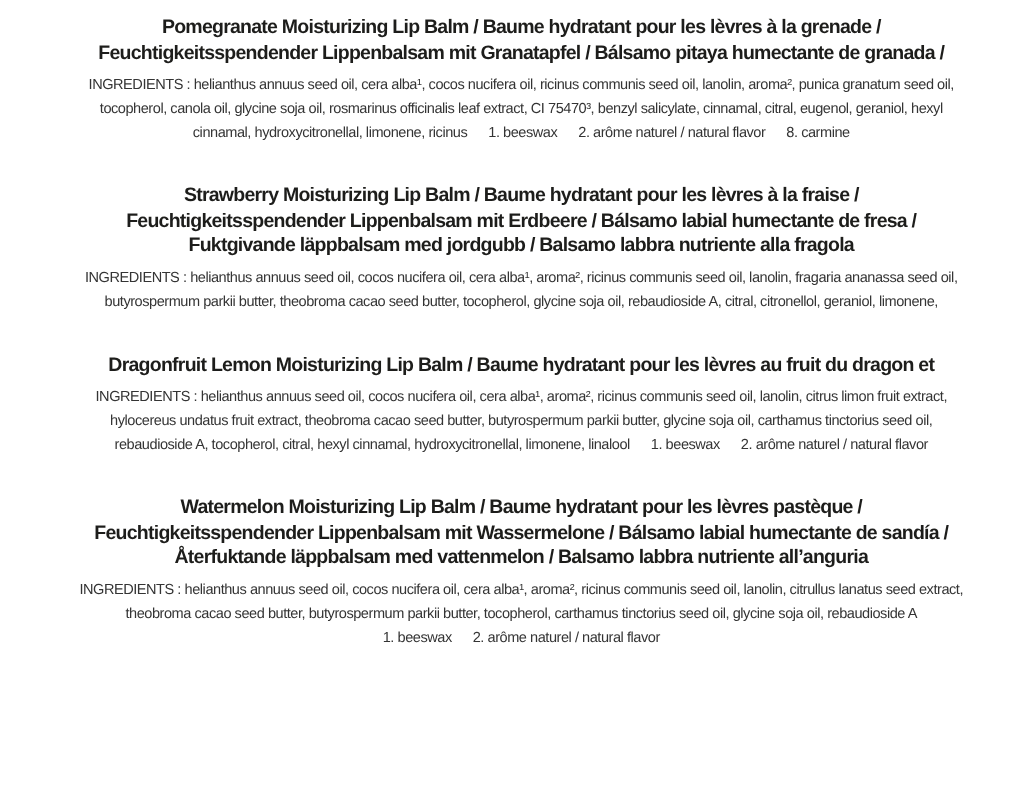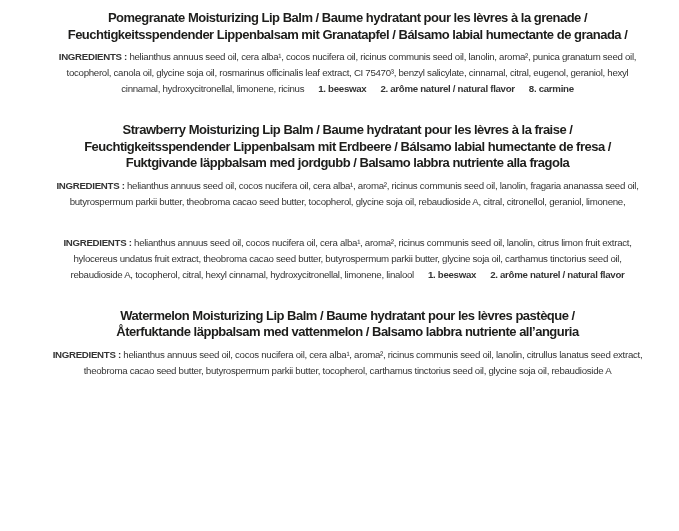--- a/index.html
+++ b/index.html
@@ -30,33 +30,33 @@
   }
   .t-line { white-space: nowrap; }
   .ing {
     text-align: center;
     color: #343434;
     font-size: 9.7px;
     line-height: 16px;
     letter-spacing: -0.3px;
   }
   .i-line { white-space: nowrap; }
-  .ing-label { font-weight: bold; text-align: right; }
-  .fn { margin-left: 14px; font-weight: bold; }
+  .ing-label { font-weight: normal; text-align: right; }
+  .fn { margin-left: 14px; }
   .tail:empty + .fn { margin-left: 0; }
 </style>
 </head>
 <body>
 
 <div class="page">
 
   <div class="section">
     <div class="title">
       <div class="t-line">Pomegranate Moisturizing Lip Balm / Baume hydratant pour les lèvres à la grenade /</div>
-      <div class="t-line">Feuchtigkeitsspendender Lippenbalsam mit Granatapfel / Bálsamo labial humectante de granada /</div>
+      <div class="t-line">Feuchtigkeitsspendender Lippenbalsam mit Granatapfel / Bálsamo pitaya humectante de granada /</div>
     </div>
     <div class="ing">
       <div class="i-line"><span class="ing-label">INGREDIENTS :</span> <span>helianthus annuus seed oil, cera alba¹, cocos nucifera oil, ricinus communis seed oil, lanolin, aroma², punica granatum seed oil,</span></div>
       <div class="i-line">tocopherol, canola oil, glycine soja oil, rosmarinus officinalis leaf extract, CI 75470³, benzyl salicylate, cinnamal, citral, eugenol, geraniol, hexyl</div>
       <div class="i-line"><span class="tail">cinnamal, hydroxycitronellal, limonene, ricinus</span><span class="fn">1. beeswax</span><span class="fn">2. arôme naturel / natural flavor</span><span class="fn">8. carmine</span></div>
     </div>
   </div>
 
   <div class="section">
     <div class="title">
@@ -65,32 +65,35 @@
       <div class="t-line">Fuktgivande läppbalsam med jordgubb / Balsamo labbra nutriente alla fragola</div>
     </div>
     <div class="ing">
       <div class="i-line"><span class="ing-label">INGREDIENTS :</span> <span>helianthus annuus seed oil, cocos nucifera oil, cera alba¹, aroma², ricinus communis seed oil, lanolin, fragaria ananassa seed oil,</span></div>
       <div class="i-line">butyrospermum parkii butter, theobroma cacao seed butter, tocopherol, glycine soja oil, rebaudioside A, citral, citronellol, geraniol, limonene,</div>
     </div>
   </div>
 
   <div class="section">
     <div class="title">
+      <div class="t-line">Dragonfruit Lemon Moisturizing Lip Balm / Baume hydratant pour les lèvres au fruit du dragon et</div>
     </div>
     <div class="ing">
       <div class="i-line"><span class="ing-label">INGREDIENTS :</span> <span>helianthus annuus seed oil, cocos nucifera oil, cera alba¹, aroma², ricinus communis seed oil, lanolin, citrus limon fruit extract,</span></div>
       <div class="i-line">hylocereus undatus fruit extract, theobroma cacao seed butter, butyrospermum parkii butter, glycine soja oil, carthamus tinctorius seed oil,</div>
       <div class="i-line"><span class="tail">rebaudioside A, tocopherol, citral, hexyl cinnamal, hydroxycitronellal, limonene, linalool</span><span class="fn">1. beeswax</span><span class="fn">2. arôme naturel / natural flavor</span></div>
     </div>
   </div>
 
   <div class="section">
     <div class="title">
       <div class="t-line">Watermelon Moisturizing Lip Balm / Baume hydratant pour les lèvres pastèque /</div>
+      <div class="t-line">Feuchtigkeitsspendender Lippenbalsam mit Wassermelone / Bálsamo labial humectante de sandía /</div>
       <div class="t-line">Återfuktande läppbalsam med vattenmelon / Balsamo labbra nutriente all’anguria</div>
     </div>
     <div class="ing">
       <div class="i-line"><span class="ing-label">INGREDIENTS :</span> <span>helianthus annuus seed oil, cocos nucifera oil, cera alba¹, aroma², ricinus communis seed oil, lanolin, citrullus lanatus seed extract,</span></div>
       <div class="i-line">theobroma cacao seed butter, butyrospermum parkii butter, tocopherol, carthamus tinctorius seed oil, glycine soja oil, rebaudioside A</div>
+      <div class="i-line"><span class="tail"></span><span class="fn">1. beeswax</span><span class="fn">2. arôme naturel / natural flavor</span></div>
     </div>
   </div>
 
 </div>
 
 </body></html>

